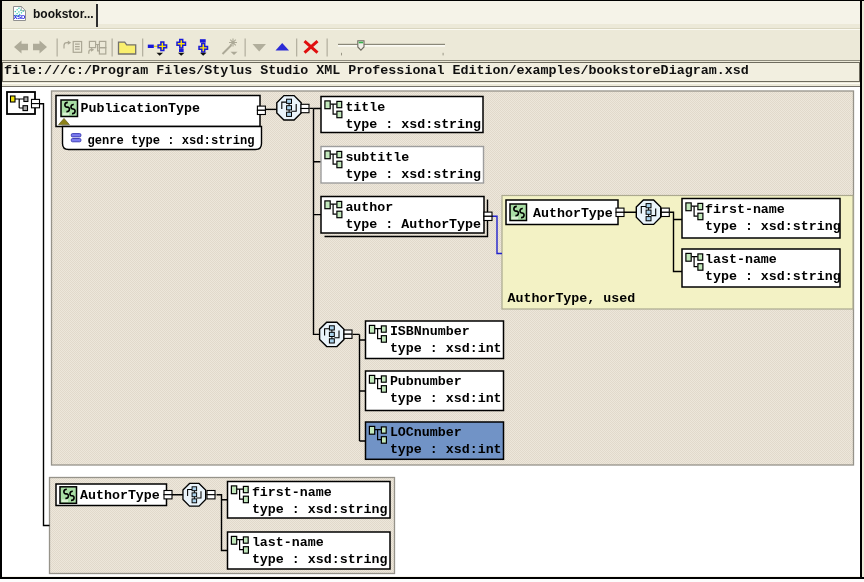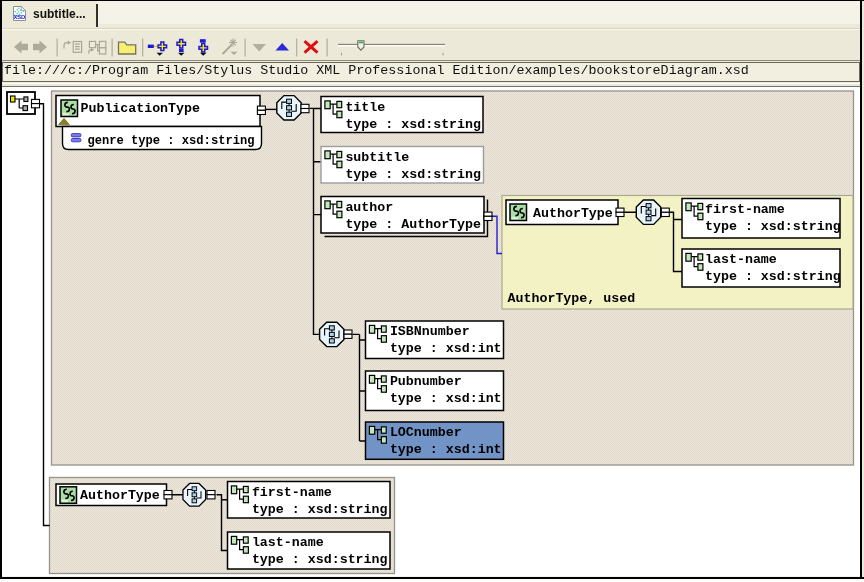--- a/index.html
+++ b/index.html
@@ -7,37 +7,37 @@
 .abs{position:absolute;}
 #tabstrip{left:1px;top:1px;width:859px;height:23px;background:#F5F3E8;}
 #activetab{left:1px;top:1px;width:96px;height:27px;background:#EDEADA;}
 #tabsep{left:96px;top:4px;width:2px;height:23px;background:#2E2E2E;}
 #tabline1{left:1px;top:27.5px;width:859px;height:1px;background:#D9D5BF;}
 #tabline2{left:1px;top:28.5px;width:859px;height:1.5px;background:#FBFAF2;}
 #tabtext{left:33px;top:7px;font-weight:bold;font-size:12px;color:#111;letter-spacing:0px;font-family:"Liberation Sans",sans-serif;}
 #toolbar{left:1px;top:30px;width:859px;height:30px;background:#ECE9D8;}
 #tbline{left:1px;top:60px;width:859px;height:1.2px;background:#8E8B7D;}
 #urlbar{left:2px;top:61.5px;width:858px;height:20.5px;background:#F2EFE0;border:1px solid #6E6B5E;box-sizing:border-box;}
-#urltext{left:4px;top:63px;font-family:"Liberation Mono",monospace;font-weight:normal;font-size:13.35px;color:#101010;white-space:pre;letter-spacing:0px;}
+#urltext{left:4px;top:63px;font-family:"Liberation Mono",monospace;font-weight:bold;font-size:13.35px;color:#101010;white-space:pre;letter-spacing:0px;}
 #urlwhite{left:1px;top:82.5px;width:859px;height:1.5px;background:#FDFCF5;}
 #paneline{left:0px;top:86.2px;width:862px;height:1.2px;background:#75726A;}
 #btop{left:0;top:0;width:864px;height:1.2px;background:#000;}
 #bleft{left:0;top:0;width:1.5px;height:579px;background:#000;}
 #bright{left:860px;top:0;width:2px;height:579px;background:#000;}
 #bbot{left:0;top:576.5px;width:864px;height:2.5px;background:#000;}
 #bbelow{left:0;top:579px;width:864px;height:3px;background:#FDFDFD;}
 </style>
 </head>
 <body>
 <div class="abs" id="tabstrip"></div>
 <div class="abs" id="activetab"></div>
 <div class="abs" id="tabsep"></div>
 <div class="abs" id="tabline1"></div>
 <div class="abs" id="tabline2"></div>
-<div class="abs" id="tabtext">subtitle...</div>
+<div class="abs" id="tabtext">bookstor...</div>
 <svg class="abs" style="left:0;top:0" width="864" height="30" viewBox="0 0 864 30">
 
   <g>
     <path d="M13.5 6.5 H21.3 L25.5 10.7 V20.5 H13.5 Z" fill="#FFFFFF" stroke="#909090" stroke-width="1"></path>
     <path d="M21.3 6.5 V10.7 H25.5 Z" fill="#FFFFFF" stroke="#909090" stroke-width="0.8"></path>
     <path d="M14.8 12 L19.8 7.4 M14.8 15.8 L22 9 M17.3 16.6 L23.8 10.6" stroke="#2CC8AC" stroke-width="1.2" stroke-dasharray="1.3 1.2" fill="none"></path>
     <text x="13.6" y="19.3" font-family="Liberation Sans" font-weight="bold" font-size="5.9" fill="#1818E0" letter-spacing="-0.2">XSD</text>
   </g>
 </svg>
 <div class="abs" id="toolbar"></div>

